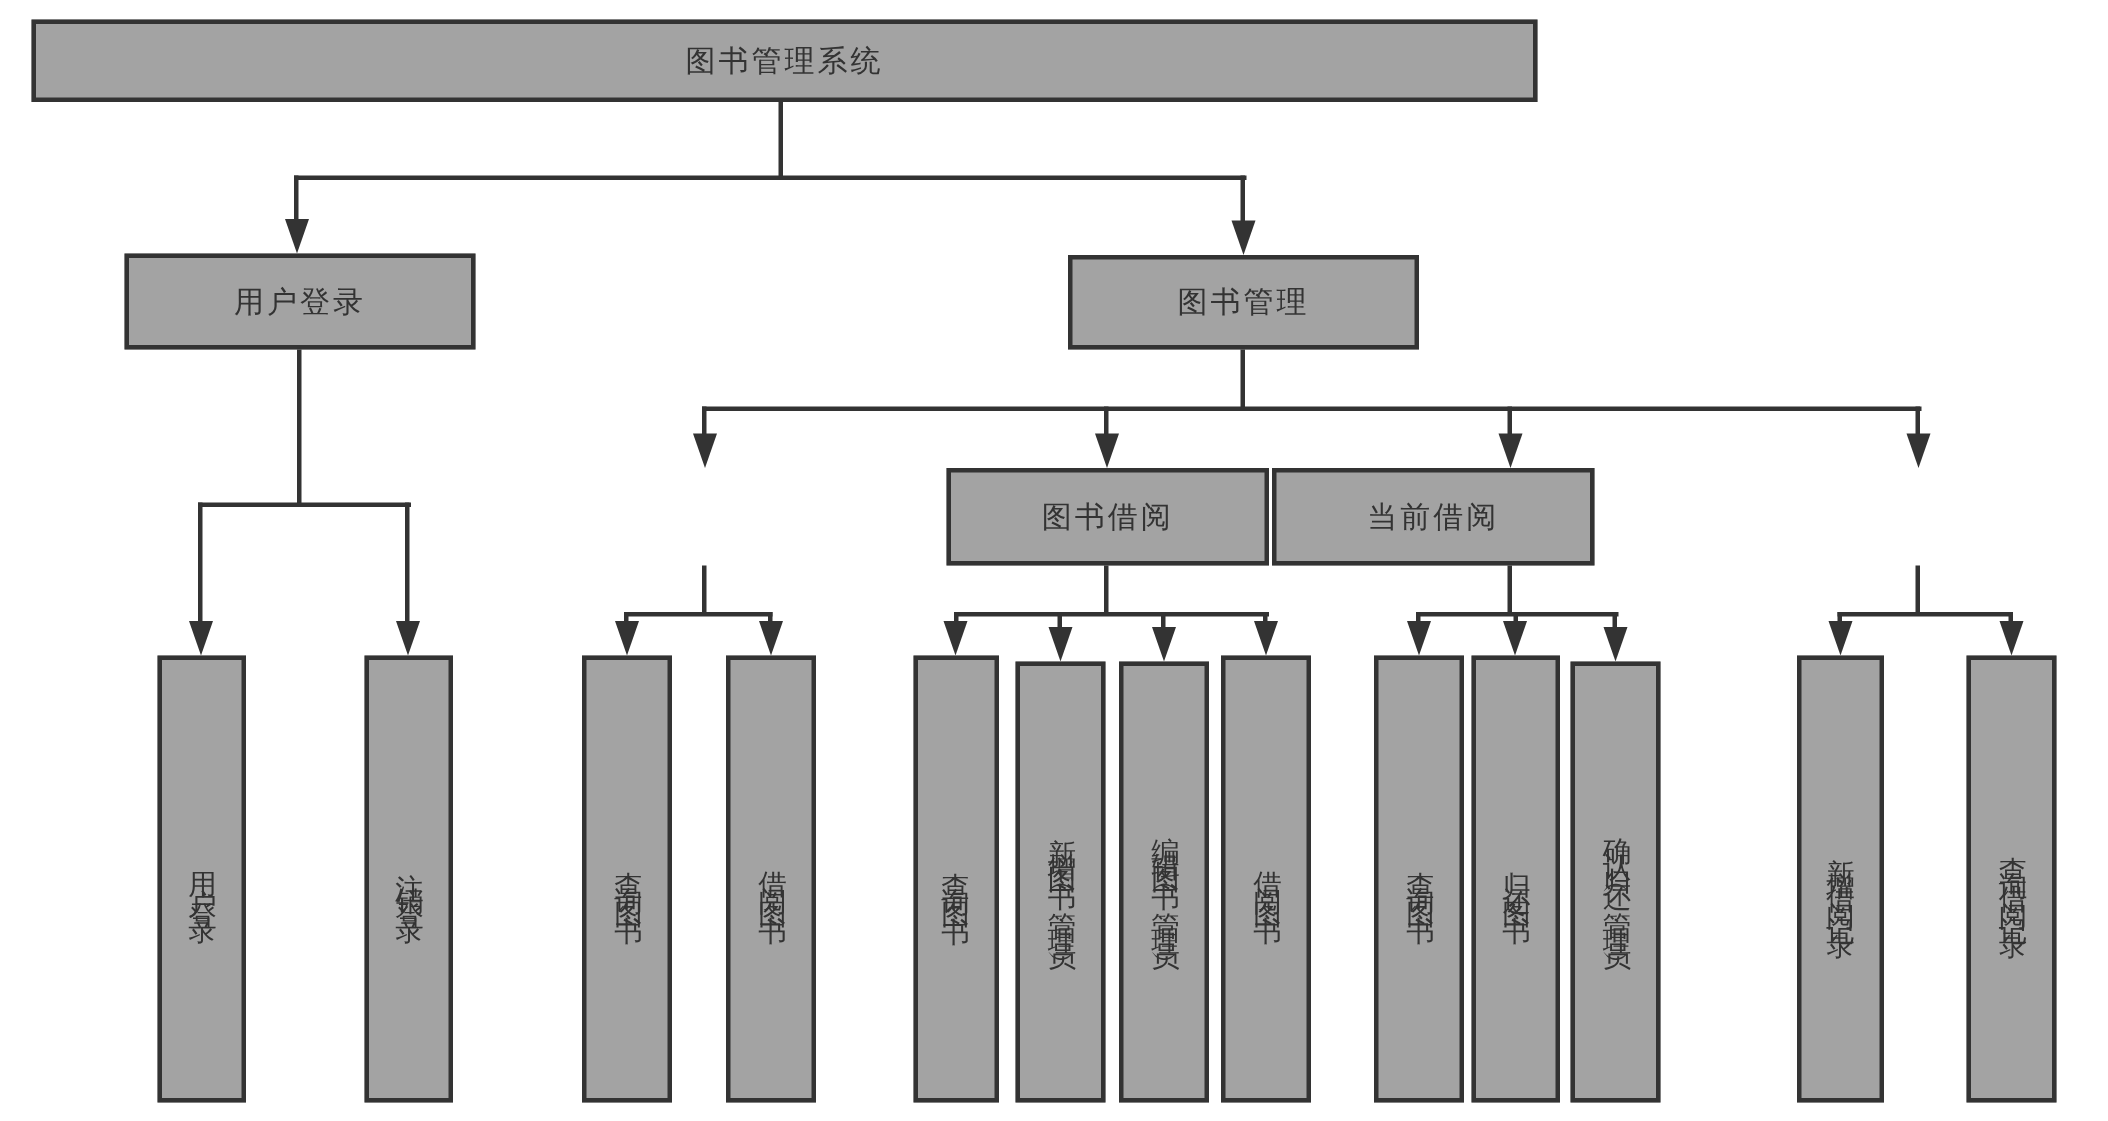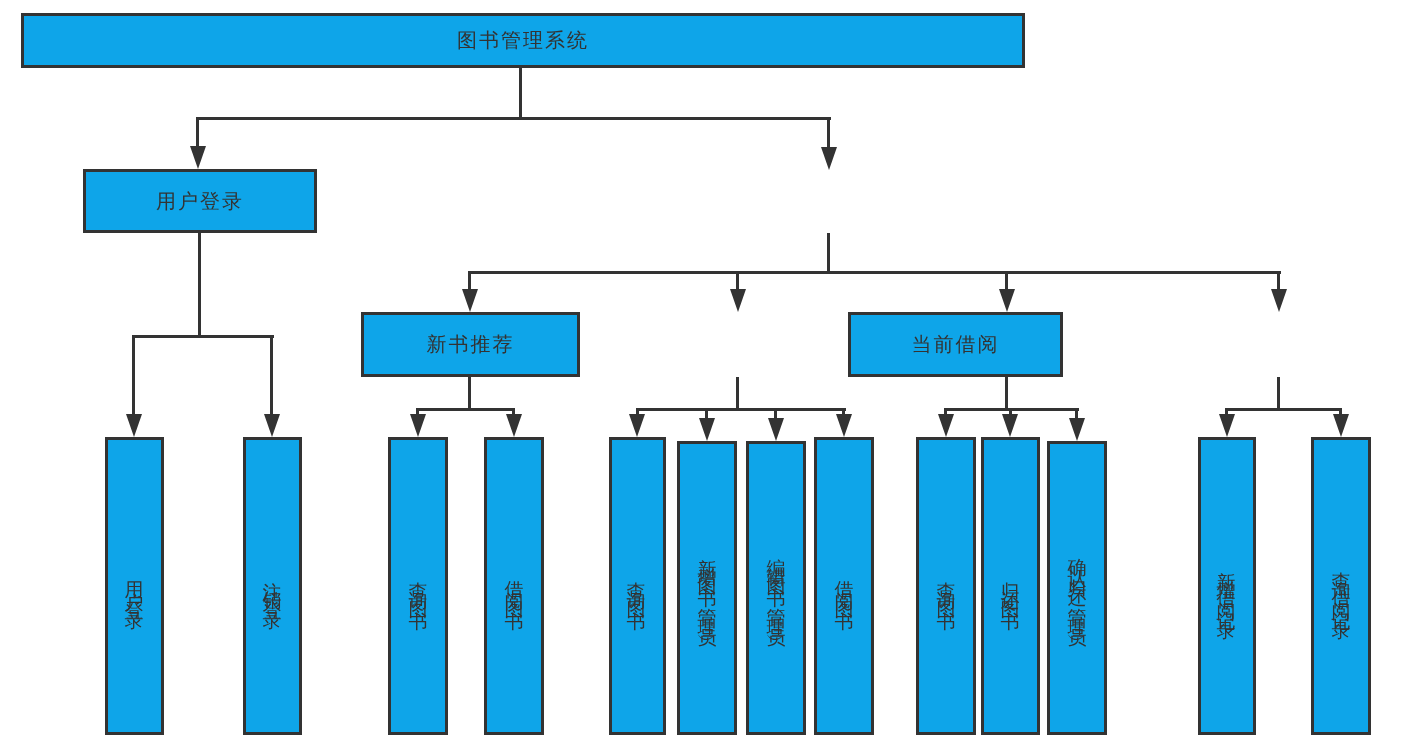--- a/index.html
+++ b/index.html
@@ -11,21 +11,21 @@
     width: 1405px;
     height: 747px;
     background: #ffffff;
     overflow: hidden;
   }
 
   
   .box {
     position: absolute;
     border: 3px solid #333333;
-    background: #0ea5e9;
+    background: #a3a3a3;
     color: #333333;
   }
   .h-box {
     display: flex;
     align-items: center;
     justify-content: center;
     font-size: 20px;
     letter-spacing: 2px;
     white-space: nowrap;
   }
@@ -68,40 +68,41 @@
   <div class="box h-box" style="left:21px; top:13px; width:1004px; height:55px;">图书管理系统</div>
 
   <div class="vl" style="left:519px; top:68px; height:51px;"></div>
   <div class="hl" style="left:196px; top:117px; width:635px;"></div>
   <div class="vl" style="left:196px; top:117px; height:31px;"></div>
   <div class="arrow" style="left:190px; top:146px;"></div>
   <div class="vl" style="left:827px; top:117px; height:31px;"></div>
   <div class="arrow" style="left:821px; top:147px;"></div>
 
   <div class="box h-box" style="left:83px; top:169px; width:234px; height:64px;">用户登录</div>
+  <div class="box h-box" style="left:712px; top:170px; width:234px; height:63px;">图书管理</div>
 
   <div class="vl" style="left:198px; top:233px; height:104px;"></div>
   <div class="hl" style="left:132px; top:335px; width:142px;"></div>
   <div class="vl" style="left:132px; top:335px; height:81px;"></div>
   <div class="arrow" style="left:126px; top:414px;"></div>
   <div class="vl" style="left:270px; top:335px; height:81px;"></div>
   <div class="arrow" style="left:264px; top:414px;"></div>
 
   <div class="vl" style="left:827px; top:233px; height:41px;"></div>
   <div class="hl" style="left:468px; top:271px; width:813px;"></div>
   <div class="vl" style="left:468px; top:271px; height:20px;"></div>
   <div class="arrow" style="left:462px; top:289px;"></div>
   <div class="vl" style="left:736px; top:271px; height:20px;"></div>
   <div class="arrow" style="left:730px; top:289px;"></div>
   <div class="vl" style="left:1005px; top:271px; height:20px;"></div>
   <div class="arrow" style="left:999px; top:289px;"></div>
   <div class="vl" style="left:1277px; top:271px; height:20px;"></div>
   <div class="arrow" style="left:1271px; top:289px;"></div>
 
-  <div class="box h-box" style="left:361px; top:312px; width:219px; height:65px;">新书推荐</div>
+  <div class="box h-box" style="left:631px; top:312px; width:215px; height:65px;">图书借阅</div>
   <div class="box h-box" style="left:848px; top:312px; width:215px; height:65px;">当前借阅</div>
 
   <div class="vl" style="left:468px; top:377px; height:33px;"></div>
   <div class="hl" style="left:416px; top:408px; width:99px;"></div>
   <div class="vl" style="left:416px; top:408px; height:9px;"></div>
   <div class="arrow" style="left:410px; top:414px;"></div>
   <div class="vl" style="left:512px; top:408px; height:9px;"></div>
   <div class="arrow" style="left:506px; top:414px;"></div>
 
   <div class="vl" style="left:736px; top:377px; height:33px;"></div>

